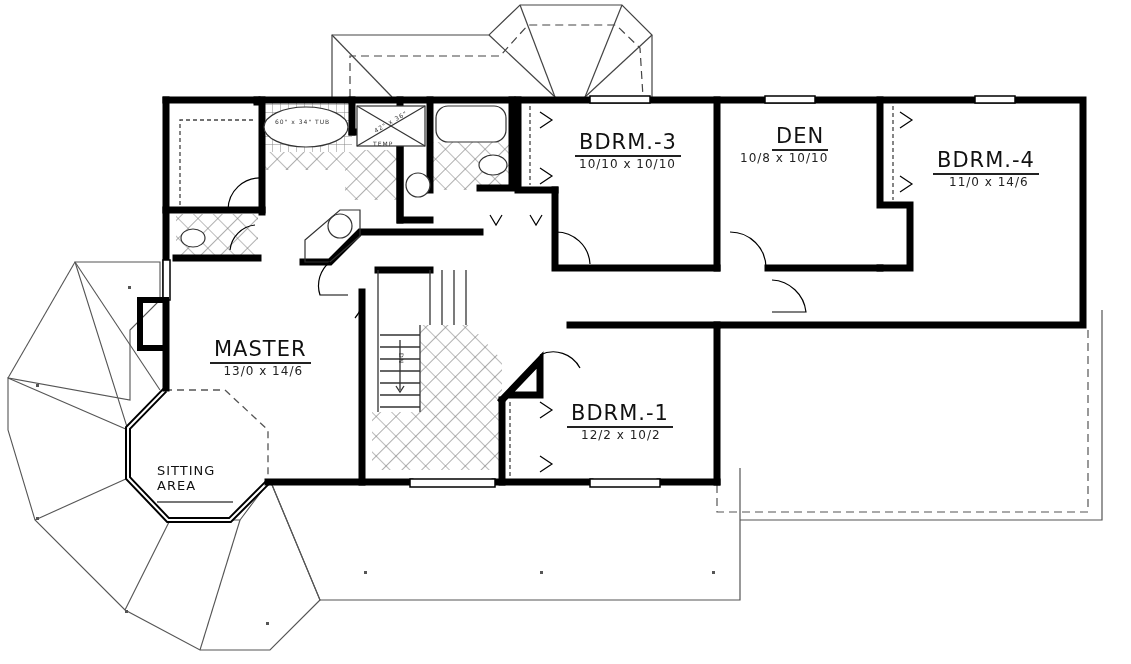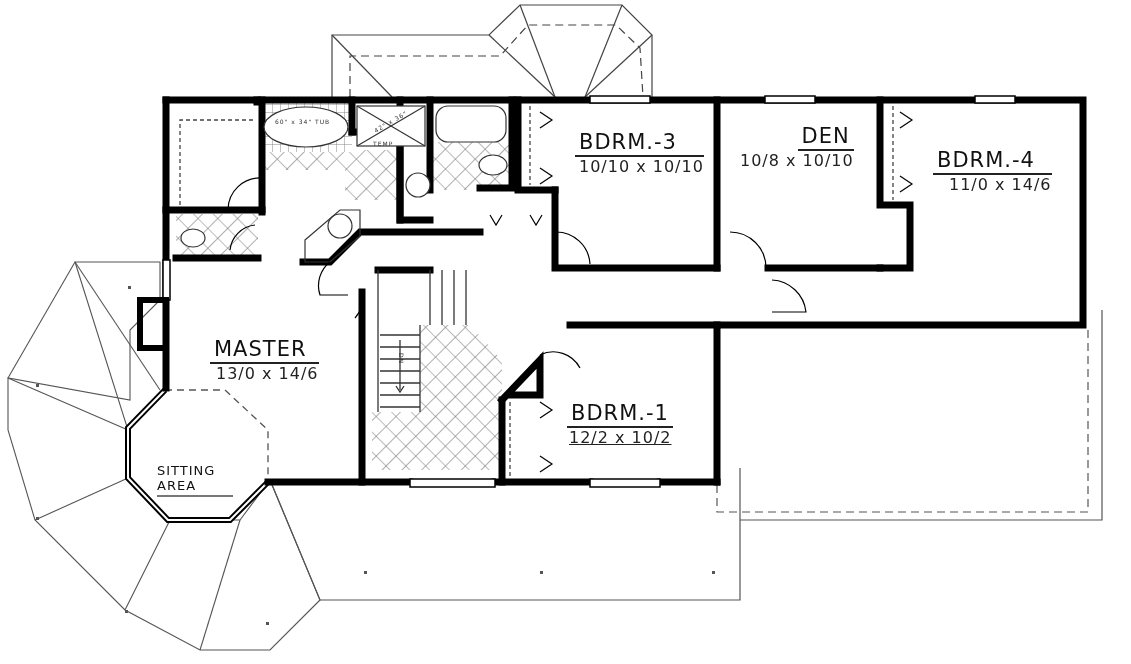--- a/index.html
+++ b/index.html
@@ -1,20 +1,20 @@
 <!DOCTYPE html>
 <html><head>
 <meta charset="utf-8">
 <style>
   html,body{margin:0;padding:0;background:#fff;}
   body{width:1131px;height:664px;overflow:hidden;position:relative;font-family:"DejaVu Sans",sans-serif;}
   svg{position:absolute;left:0;top:0;}
   .lbl{position:absolute;color:#111;font-family:"DejaVu Sans",sans-serif;letter-spacing:1px;white-space:nowrap;}
   .room{font-size:21px;font-weight:normal;border-bottom:2px solid #222;padding:0 4px 1px 4px;}
-  .dim{font-size:16px;letter-spacing:1px;color:#222;}
+  .dim{font-size:12px;letter-spacing:1px;color:#222;}
   .small{font-size:13px;line-height:15px;}
   .tiny{font-size:6px;color:#333;}
 </style>
 </head>
 <body>
 
 <svg width="1131" height="664" viewBox="0 0 1131 664">
   <defs>
     <pattern id="tile" width="14" height="14" patternUnits="userSpaceOnUse" patternTransform="rotate(45)">
       <rect width="14" height="14" fill="#fff"></rect>
@@ -180,39 +180,39 @@
   </g>
 </svg>
 
 <div class="lbl" style="left:210px;top:337px;">
   <div class="room">MASTER</div>
   <div class="dim" style="margin-left:6px;text-align:center;">13/0 x 14/6</div>
 </div>
 
 <div class="lbl" style="left:567px;top:401px;">
   <div class="room">BDRM.-1</div>
-  <div class="dim" style="margin-left:2px;text-decoration:underline;">12/2 x 10/2</div>
+  <div class="dim" style="margin-left:14px;">12/2 x 10/2</div>
 </div>
 
 <div class="lbl" style="left:575px;top:130px;">
   <div class="room">BDRM.-3</div>
   <div class="dim" style="margin-left:4px;">10/10 x 10/10</div>
 </div>
 
 <div class="lbl" style="left:933px;top:148px;">
   <div class="room">BDRM.-4</div>
   <div class="dim" style="margin-left:16px;">11/0 x 14/6</div>
 </div>
 
 <div class="lbl" style="left:740px;top:124px;text-align:right;">
   <div class="room" style="display:inline-block;margin-left:24px;">DEN</div>
   <div class="dim">10/8 x 10/10</div>
 </div>
 
-<div class="lbl small" style="left:157px;top:463px;border-bottom:2px solid #777;padding-bottom:2px;width:76px;">
+<div class="lbl small" style="left:157px;top:463px;border-bottom:2px solid #777;padding-bottom:8px;width:76px;">
   <div>SITTING</div>
   <div>AREA</div>
 </div>
 
 <div class="lbl tiny" style="left:275px;top:118px;">60" x 34" TUB</div>
 <div class="lbl tiny" style="left:372px;top:118px;transform:rotate(-30deg);">42" x 36"</div>
 <div class="lbl tiny" style="left:373px;top:140px;">TEMP</div>
 <div class="lbl tiny" style="left:396px;top:355px;transform:rotate(90deg);">DN</div>
 
 </body></html>

